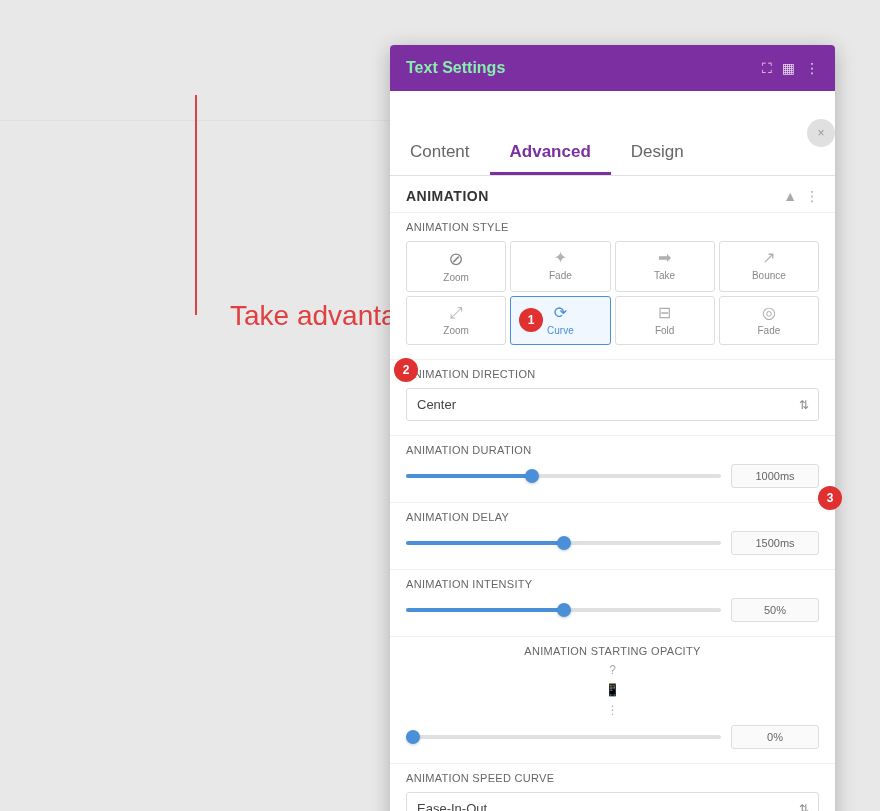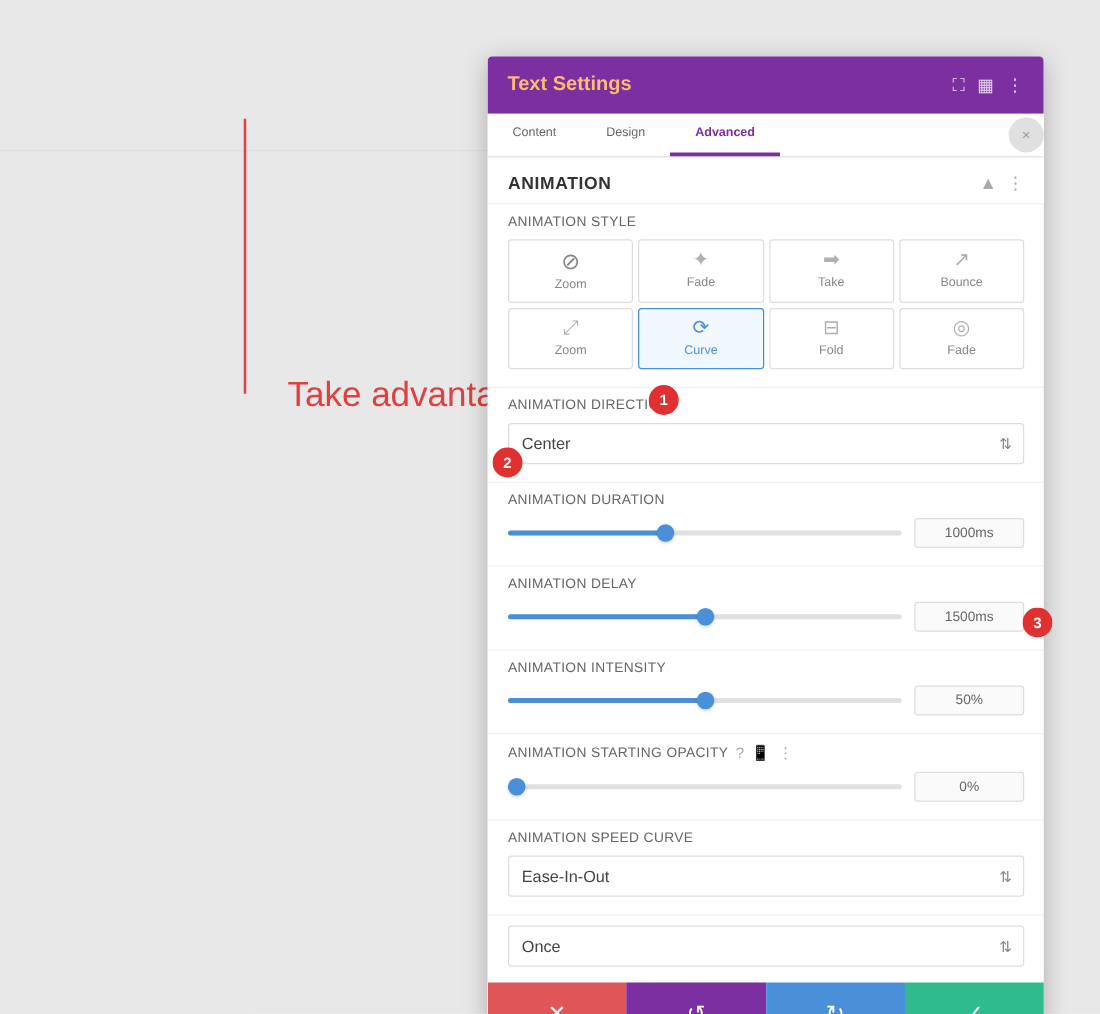--- a/index.html
+++ b/index.html
@@ -54,21 +54,21 @@
     
     .panel-header {
       background: #7b2fa0;
       padding: 14px 16px;
       display: flex;
       align-items: center;
       justify-content: space-between;
     }
 
     .panel-title {
-      color: #fdba74;
+      color: #86efac;
       font-size: 16px;
       font-weight: 600;
     }
 
     .panel-header-icons {
       display: flex;
       gap: 10px;
       align-items: center;
     }
 
@@ -81,24 +81,25 @@
     
     .tabs {
       display: flex;
       background: #fff;
       border-bottom: 1px solid #e0e0e0;
       position: relative;
     }
 
     .tab {
       padding: 10px 20px;
-      font-size: 10px;
+      font-size: 17px;
       color: #666;
       cursor: pointer;
       border-bottom: 3px solid transparent;
+      margin-top: 41px;
     }
 
     .tab.active {
       color: #7b2fa0;
       border-bottom: 3px solid #7b2fa0;
       font-weight: 600;
     }
 
     
     .tab-close {
@@ -279,20 +280,21 @@
       text-align: center;
       background: #fafafa;
     }
 
     
     .field-label-row {
       display: flex;
       align-items: center;
       gap: 6px;
       margin-bottom: 8px;
+      flex-direction: column;
     }
 
     .field-label-row .field-label {
       margin-bottom: 0;
     }
 
     .field-label-icon {
       color: #aaa;
       font-size: 12px;
       cursor: pointer;
@@ -407,22 +409,22 @@
     <span class="panel-title">Text Settings</span>
     <div class="panel-header-icons">
       <span class="panel-header-icon">⛶</span>
       <span class="panel-header-icon">▦</span>
       <span class="panel-header-icon">⋮</span>
     </div>
   </div>
 
   <div class="tabs">
     <div class="tab">Content</div>
+    <div class="tab active">Advanced</div>
     <div class="tab">Design</div>
-    <div class="tab active">Advanced</div>
     <div class="tab-close">×</div>
   </div>
 
   <div class="panel-body">
 
     <div class="section-header">
       <span class="section-title">Animation</span>
       <div class="section-header-icons">
         <span class="section-icon">▲</span>
         <span class="section-icon">⋮</span>

